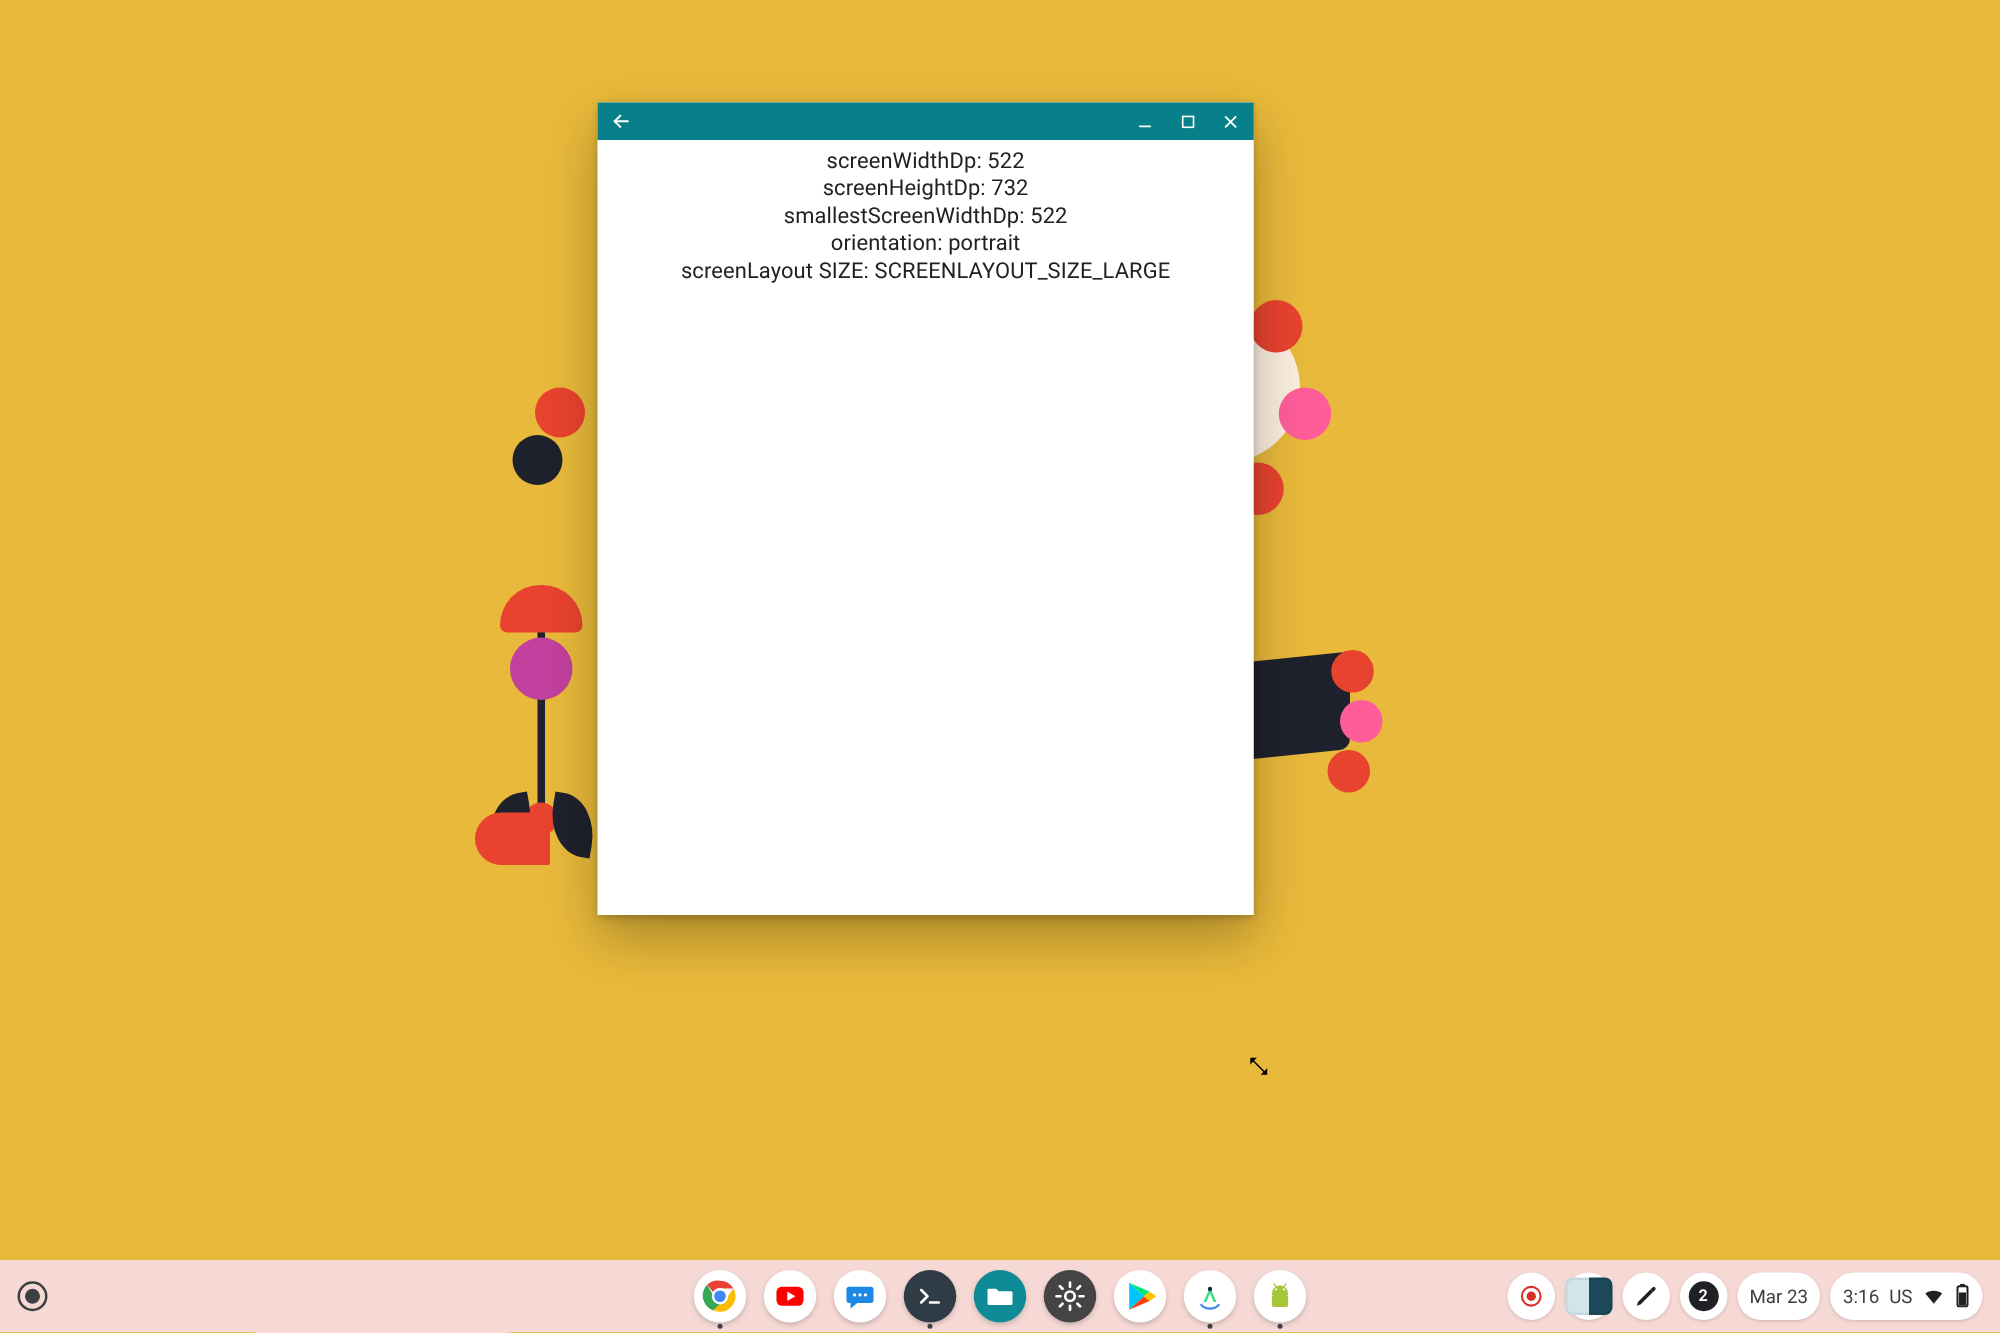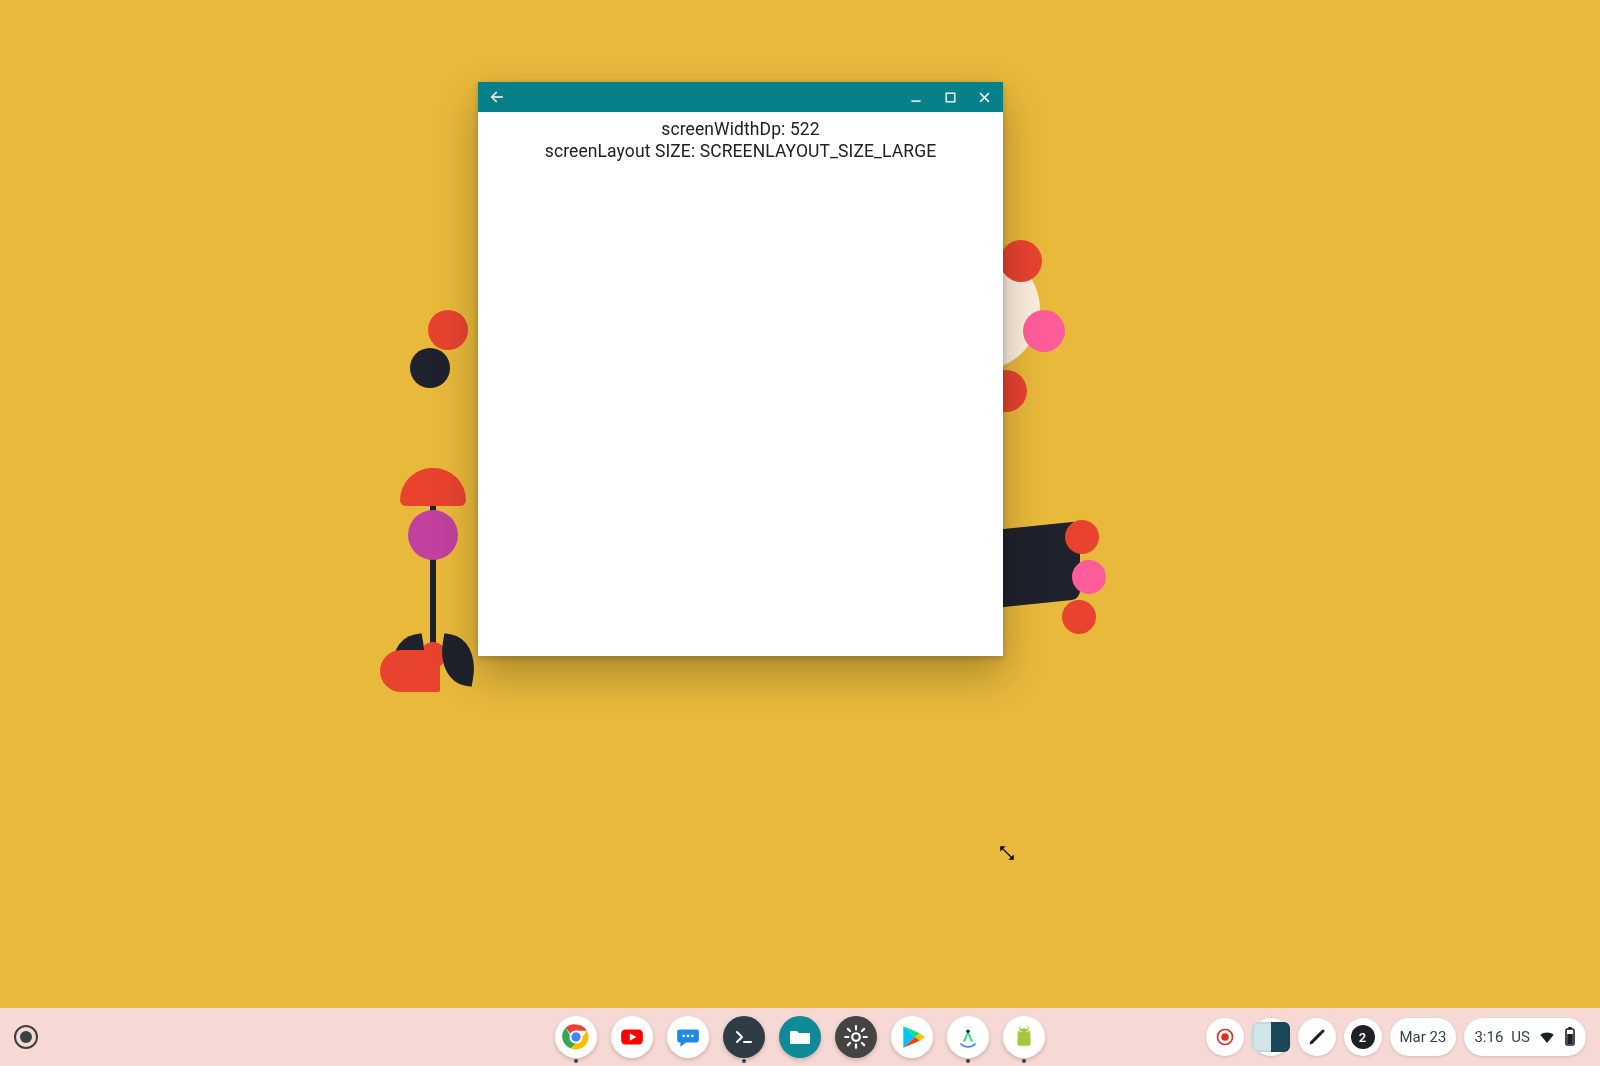--- a/index.html
+++ b/index.html
@@ -35,21 +35,21 @@
   .wallpaper .fox { position: absolute; top: 650px; left: 380px; width: 60px; height: 42px; background: #e8432f; border-radius: 40px 20px 4px 40px; }
   .wallpaper .blob1 { position: absolute; top: 310px; left: 428px; width: 40px; height: 40px; border-radius: 50%; background: #e8432f; }
   .wallpaper .blob2 { position: absolute; top: 348px; left: 410px; width: 40px; height: 40px; border-radius: 50%; background: #1f222c; }
 
   
   .app-window {
     position: absolute;
     top: 82px;
     left: 478px;
     width: 525px;
-    height: 574px;
+    height: 650px;
     background: #ffffff;
     box-shadow: 0 18px 40px rgba(0,0,0,.28), 0 2px 6px rgba(0,0,0,.2);
     display: flex;
     flex-direction: column;
   }
   .titlebar {
     height: 30px;
     background: #07808a;
     display: flex;
     align-items: center;
@@ -214,20 +214,23 @@
         <svg width="15" height="15" viewBox="0 0 24 24" stroke="#fff" stroke-width="2.4">
             <line x1="5" y1="5" x2="19" y2="19"></line>
             <line x1="19" y1="5" x2="5" y2="19"></line>
           </svg>
       </div>
     </div>
   </div>
 
   <div class="app-content">
     <div>screenWidthDp: 522</div>
+    <div>screenHeightDp: 732</div>
+    <div>smallestScreenWidthDp: 522</div>
+    <div>orientation: portrait</div>
     <div>screenLayout SIZE: SCREENLAYOUT_SIZE_LARGE</div>
   </div>
 </div>
 
 <div class="resize-cursor">
   <svg width="18" height="18" viewBox="0 0 24 24" fill="#000">
       <path d="M3 3 L10 3 L3 10 Z"></path>
       <path d="M21 21 L14 21 L21 14 Z"></path>
       <line x1="4" y1="4" x2="20" y2="20" stroke="#000" stroke-width="1.6"></line>
     </svg>

